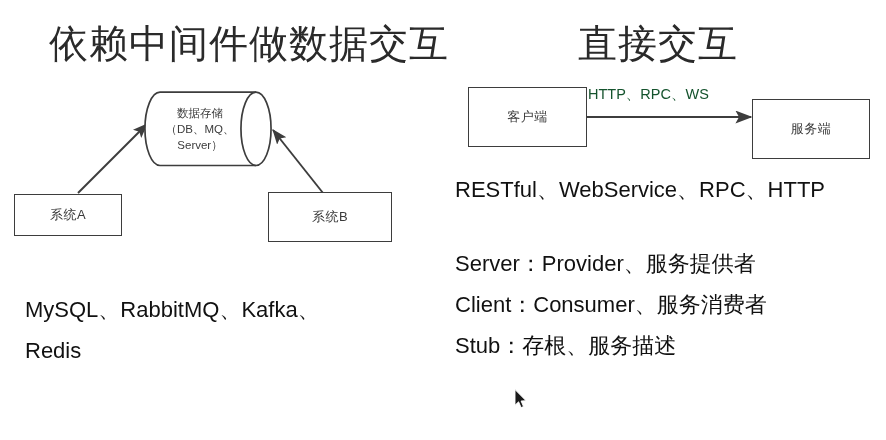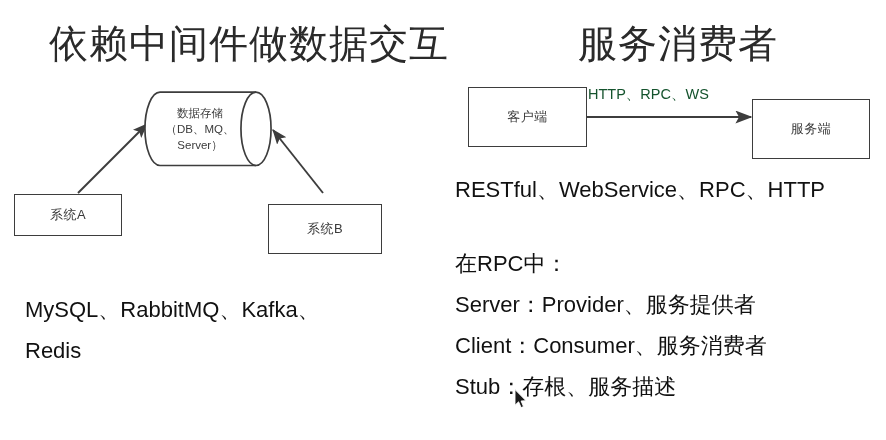--- a/index.html
+++ b/index.html
@@ -41,21 +41,21 @@
     align-items: center;
     justify-content: center;
     color: #3a3a3a;
   }
   .box-label {
     font-size: 13px;
     letter-spacing: .5px;
     white-space: nowrap;
   }
   #box-system-a { left: 14px;  top: 194px; width: 108px; height: 42px; align-items: center; }
-  #box-system-b { left: 268px; top: 204px; width: 114px; height: 50px; }
+  #box-system-b { left: 268px; top: 192px; width: 124px; height: 50px; }
   #box-client   { left: 468px; top: 87px;  width: 119px; height: 60px; }
   #box-server   { left: 752px; top: 87px;  width: 118px; height: 60px; margin-top: 12px; }
 
   
   #cylinder-wrap {
     left: 144px; top: 91px; width: 128px; height: 64px;
   }
   #cylinder-wrap svg { display: block; }
   #cylinder-label {
     position: absolute;
@@ -98,21 +98,21 @@
   
   #mouse-cursor { left: 514px; top: 389px; width: 14px; height: 20px; }
 </style>
 </head>
 <body>
 
 <div id="canvas">
 
   <div class="abs title" id="title-left">依赖中间件做数据交互</div>
 
-  <div class="abs title" id="title-right">服务消费者</div>
+  <div class="abs title" id="title-right">直接交互</div>
 
   <svg class="abs" id="arrows" viewBox="0 0 886 440" xmlns="http://www.w3.org/2000/svg">
     <defs>
       <marker id="ah" markerWidth="9" markerHeight="9" refX="7.4" refY="3.1" orient="auto" markerUnits="strokeWidth">
         <path d="M0,0 L8,3.1 L0,6.2 L1.7,3.1 z" fill="#3d3d3d"></path>
       </marker>
       <marker id="ah2" markerWidth="10" markerHeight="10" refX="8.2" refY="3.4" orient="auto" markerUnits="strokeWidth">
         <path d="M0,0 L9,3.4 L0,6.8 L1.9,3.4 z" fill="#3d3d3d"></path>
       </marker>
     </defs>
@@ -165,21 +165,20 @@
     <span class="box-label">服务端</span>
   </div>
 
   <div class="abs" id="edge-label-http">HTTP、RPC、WS</div>
 
   <div class="abs" id="text-protocol-list">
     <div class="body-text">RESTful、WebService、RPC、HTTP</div>
   </div>
 
   <div class="abs" id="text-rpc-block">
-    <div class="body-text">在RPC中：</div>
     <div class="body-text">Server：Provider、服务提供者</div>
     <div class="body-text">Client：Consumer、服务消费者</div>
     <div class="body-text">Stub：存根、服务描述</div>
   </div>
 
   <svg class="abs" id="mouse-cursor" viewBox="0 0 14 20" xmlns="http://www.w3.org/2000/svg">
     <path d="M1,0.6 L1,16.2 L4.6,12.8 L7.1,18.6 L9.5,17.6 L7.1,12.0 L12.0,11.7 Z" fill="#1b1b1b" stroke="#ffffff" stroke-width="0.9" stroke-linejoin="round"></path>
   </svg>
 
 </div>

